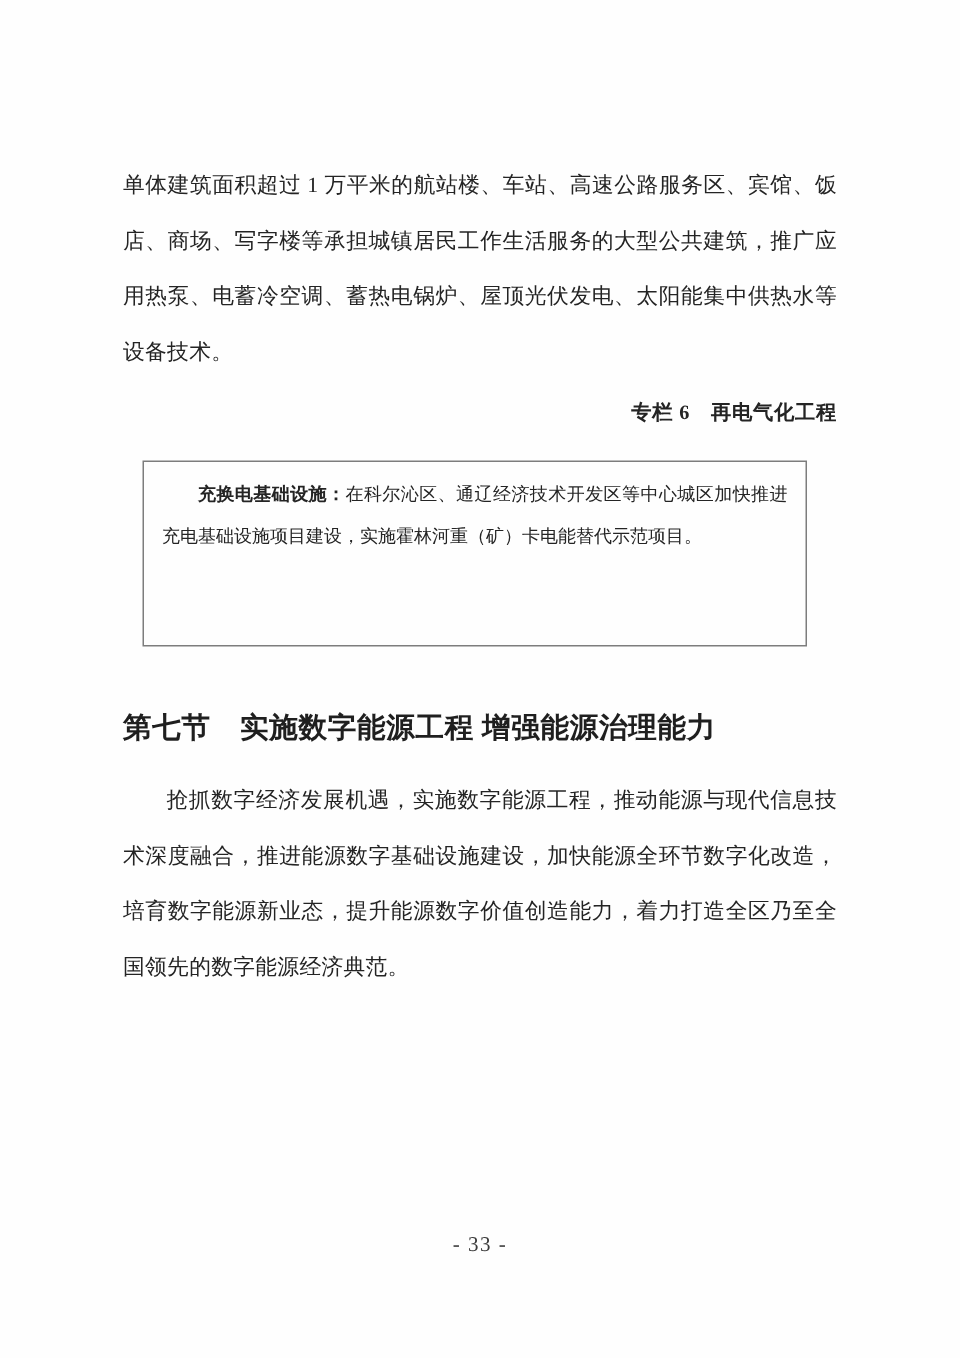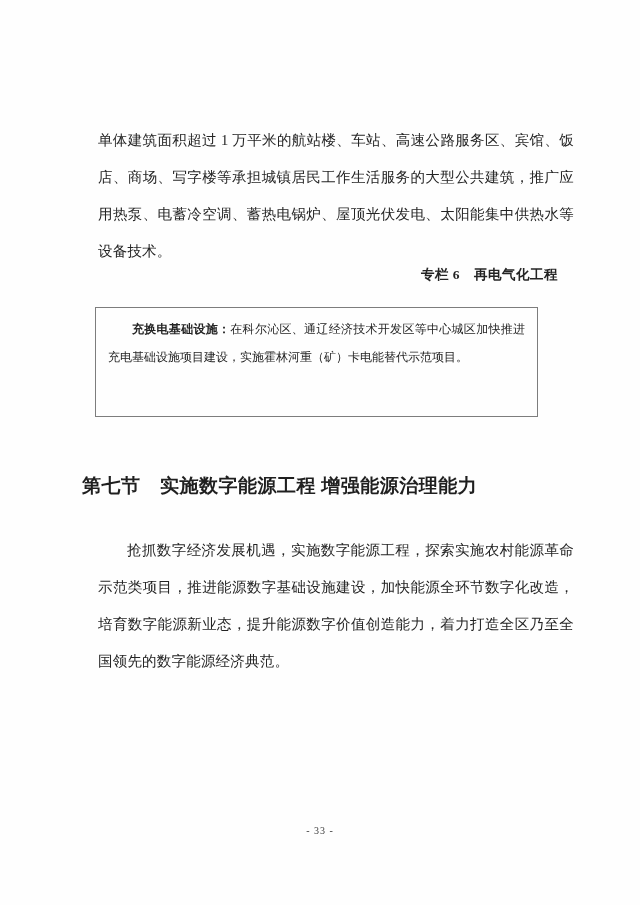--- a/index.html
+++ b/index.html
@@ -20,41 +20,41 @@
   .block {
     position: absolute;
     left: 82px;
     width: 476px;
   }
   .body-para {
     font-size: 14.5px;
     line-height: 37px;
     text-align: justify;
     text-justify: inter-character;
-    margin: 16px;
+    margin: 0;
     letter-spacing: 0.2px;
     font-family: Liberation Serif, serif;
   }
   .indent { text-indent: 2em; }
   .lead { font-weight: bold; }
   .box-title {
     top: 265px;
     font-size: 13.5px;
     font-weight: bold;
     text-align: right;
     line-height: 20px;
     margin: 0;
     letter-spacing: 0.5px;
   }
   .callout-box {
     position: absolute;
     top: 307px;
     left: 95px;
     width: 443px;
-    height: 110px;
+    height: 124px;
     box-sizing: border-box;
     border: 1px solid #7d7d7d;
     padding: 7px 12px 0 12px;
     background: transparent;
   }
   .box-para {
     font-size: 12px;
     line-height: 28px;
     text-align: justify;
     text-justify: inter-character;
@@ -74,21 +74,21 @@
   }
   .para-a { top: 516px; }
   .para-b { top: 658px; }
   .p1 { top: 106px; }
   .page-number {
     position: absolute;
     top: 824px;
     left: 0;
     width: 640px;
     text-align: center;
-    font-size: 10px;
+    font-size: 14px;
     line-height: 14px;
     letter-spacing: 1px;
     color: #3a3a3a;
     margin: 0;
   }
 </style>
 </head>
 <body>
 
 <div class="page">
@@ -96,18 +96,18 @@
   <p class="block body-para p1">单体建筑面积超过 1 万平米的航站楼、车站、高速公路服务区、宾馆、饭店、商场、写字楼等承担城镇居民工作生活服务的大型公共建筑，推广应用热泵、电蓄冷空调、蓄热电锅炉、屋顶光伏发电、太阳能集中供热水等设备技术。</p>
 
   <p class="block box-title">专栏 6　再电气化工程</p>
 
   <div class="callout-box">
     <p class="box-para"><span class="lead">充换电基础设施：</span><span>在科尔沁区、通辽经济技术开发区等中心城区加快推进充电基础设施项目建设，实施霍林河重（矿）卡电能替代示范项目。</span></p>
   </div>
 
   <h2 class="block section-heading">第七节　实施数字能源工程 增强能源治理能力</h2>
 
-  <p class="block body-para indent para-a"><span>抢抓数字经济发展机遇，实施数字能源工程，探索实施农村能源革命示范类项目，推进能源数字基础设施建设，加快能源全环节数字化改造，培育数字能源新业态，提升能源数字价值创造能力，着力打造全区乃至全国领先的数字能源经济典范。</span></p>
+  <p class="block body-para indent para-a"><span>抢抓数字经济发展机遇，实施数字能源工程，推动能源与现代信息技术深度融合，推进能源数字基础设施建设，加快能源全环节数字化改造，培育数字能源新业态，提升能源数字价值创造能力，着力打造全区乃至全国领先的数字能源经济典范。</span></p>
 
 
   <p class="page-number">- 33 -</p>
 
 </div>
 
 </body></html>

